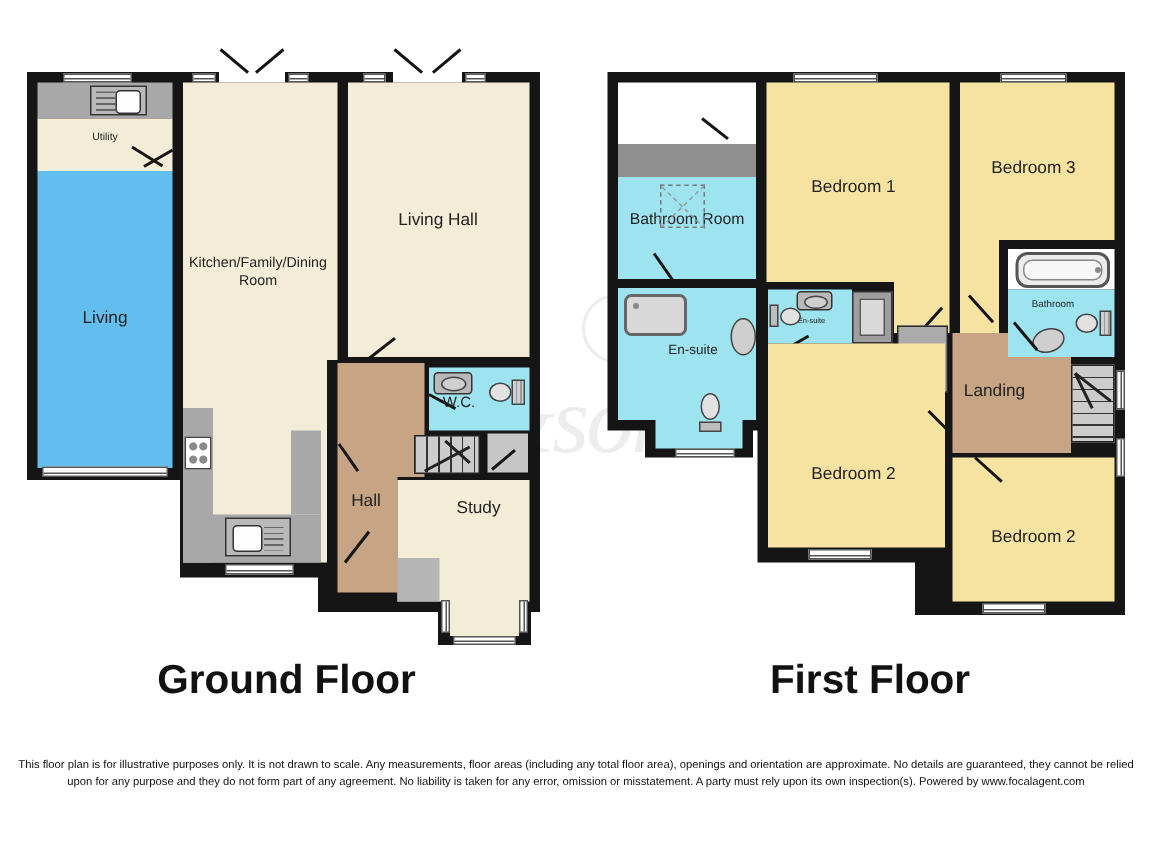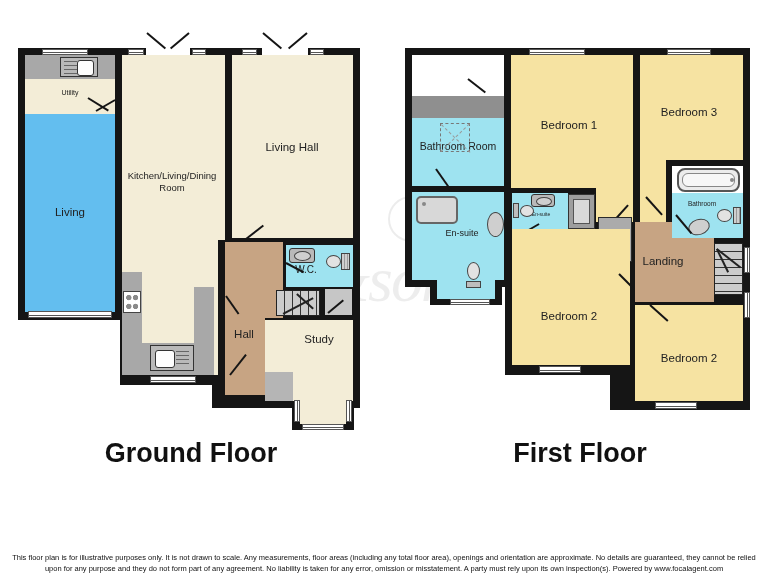--- a/index.html
+++ b/index.html
@@ -40,21 +40,21 @@
   .st.vlines{background-image:repeating-linear-gradient(to right,transparent 0 7px,#333 7px 8px);}
   .st.hlines{background-image:repeating-linear-gradient(to bottom,transparent 0 7px,#333 7px 8px);}
   .diag{position:absolute;height:1.5px;background:#222;transform-origin:left center;}
   .dash{position:absolute;border:1px dashed #777;box-sizing:border-box;}
   .dashline{position:absolute;height:1px;background:none;border-top:1px dashed #999;transform-origin:left center;}
   .shower2{position:absolute;background:#9e9e9e;border:1px solid #333;box-sizing:border-box;}
   .shower2 .inner{position:absolute;inset:4px;background:#d9d9d9;border:1px solid #555;}
   .wmc{position:absolute;width:46px;height:46px;border:2.5px solid rgba(0,0,0,0.075);border-radius:50%;box-sizing:border-box;}
   .wmt{position:absolute;font-family:"Liberation Serif",serif;font-style:italic;font-size:64px;color:rgba(0,0,0,0.07);letter-spacing:-2px;}
   .title{position:absolute;transform:translateX(-50%);font-family:"Liberation Sans",sans-serif;font-weight:bold;font-size:27px;color:#111;white-space:nowrap;}
-  .disclaimer{position:absolute;left:4px;top:504px;width:760px;text-align:center;font-size:7.5px;line-height:1.5;color:#111;font-family:"Liberation Sans",sans-serif;margin-top:48px;}
+  .disclaimer{position:absolute;left:4px;top:504px;width:760px;text-align:center;font-size:7.5px;line-height:1.5;color:#111;font-family:"Liberation Sans",sans-serif;}
 </style>
 </head>
 <body>
 
 <div id="stage">
 
   <div class="wmc" style="left:249px;top:194px;"></div>
   <div class="wmc" style="left:281px;top:194px;"></div>
   <div class="wmc" style="left:313px;top:194px;"></div>
   <div class="wmc" style="left:388px;top:196px;"></div>
@@ -75,21 +75,21 @@
     </div>
     <div class="abs cream" style="left:25px;top:79px;width:90px;height:35px;"></div>
     <div class="lbl" style="left:70px;top:92px;font-size:7px;">Utility</div>
 
     <div class="abs gblue" style="left:25px;top:114px;width:90px;height:198px;"></div>
     <div class="win h" style="left:28px;top:311px;width:84px;height:7px;"></div>
     <div class="lbl" style="left:70px;top:212px;font-size:11.5px;">Living</div>
 
     <div class="abs cream" style="left:122px;top:55px;width:103px;height:185px;"></div>
     <div class="abs cream" style="left:122px;top:240px;width:96px;height:135px;"></div>
-    <div class="lbl wrap" style="left:172px;top:182px;font-size:9.5px;width:110px;">Kitchen/Living/Dining Room</div>
+    <div class="lbl wrap" style="left:172px;top:182px;font-size:9.5px;width:110px;">Kitchen/Family/Dining Room</div>
 
     <div class="abs gray" style="left:122px;top:272px;width:20px;height:103px;"></div>
     <div class="abs gray" style="left:122px;top:343px;width:92px;height:32px;"></div>
     <div class="abs gray" style="left:194px;top:287px;width:20px;height:56px;"></div>
     <div class="hob" style="left:123px;top:291px;width:18px;height:22px;"></div>
     <div class="sinku" style="left:150px;top:345px;width:44px;height:26px;">
       <div class="basin" style="left:4px;top:4px;width:20px;height:18px;"></div>
       <div class="drain" style="right:4px;top:5px;width:13px;height:16px;"></div>
     </div>
     <div class="win h" style="left:150px;top:376px;width:46px;height:7px;"></div>

